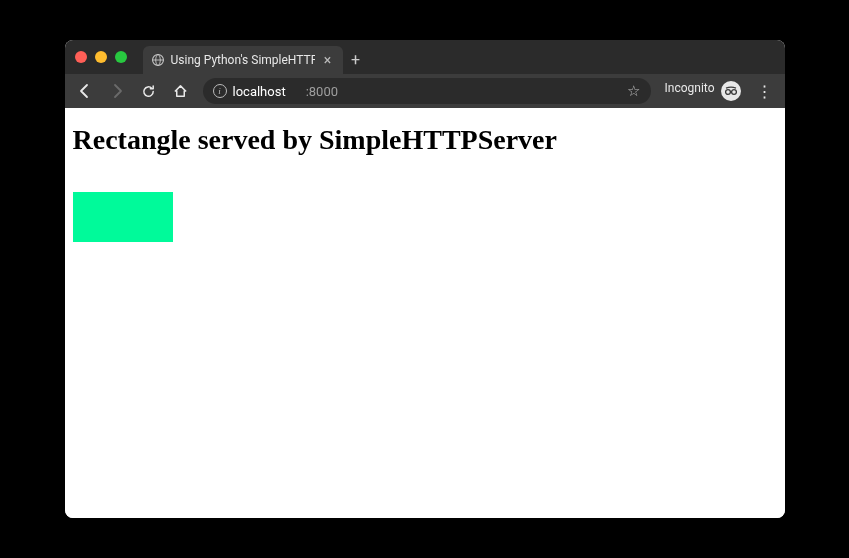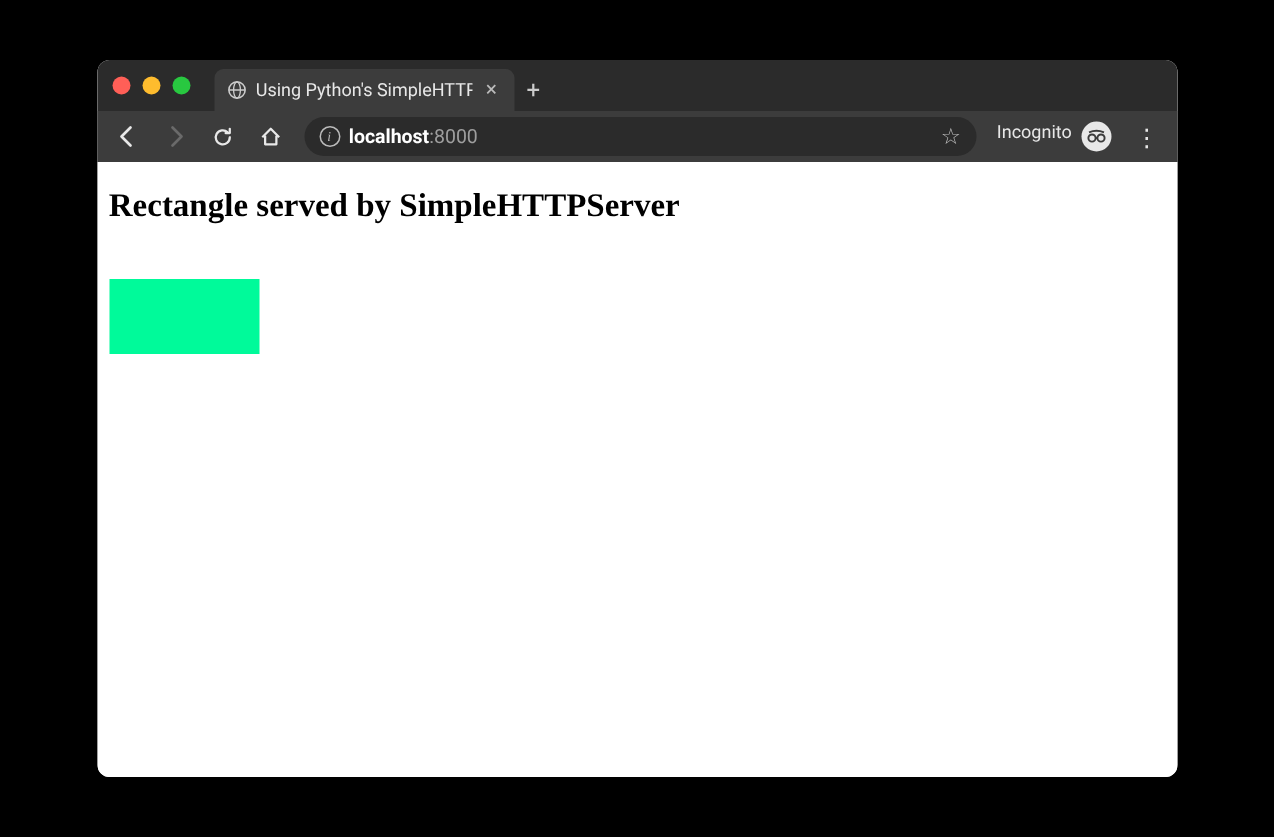--- a/index.html
+++ b/index.html
@@ -114,22 +114,22 @@
       width: 14px; height: 14px;
       border: 1.4px solid #bbb;
       border-radius: 50%;
       display: inline-flex;
       align-items: center; justify-content: center;
       font-size: 9px;
       font-family: Georgia, serif;
       font-style: italic;
       color: #bbb;
     }
-    .url-host { color: #fff; font-weight: 700; }
-    .url-port { color: #9e9e9e; }
+    .url-host { color: #fff; font-weight: 400; }
+    .url-port { color: #9e9e9e; margin-left: 20px; }
     .omnibox-spacer { flex: 1; }
     .star { color: #bbb; font-size: 15px; }
     .incognito {
       display: flex; gap: 6px;
       color: #e8e8e8;
       font-size: 12px;
       padding: 0 6px;
     }
     .incognito-icon {
       width: 20px; height: 20px;
@@ -149,21 +149,21 @@
     }
     .viewport {
       flex: 1;
       background: #fff;
       padding: 16px 8px 8px 8px;
       overflow: auto;
     }
     .page-heading {
       font-family: "Times New Roman", Times, serif;
       font-weight: bold;
-      font-size: 22px;
+      font-size: 28px;
       color: #000;
       margin-bottom: 36px;
     }
     .rect {
       width: 100px;
       height: 50px;
       background: #00fa9a;
     }
     svg { display: block; }
   </style>

